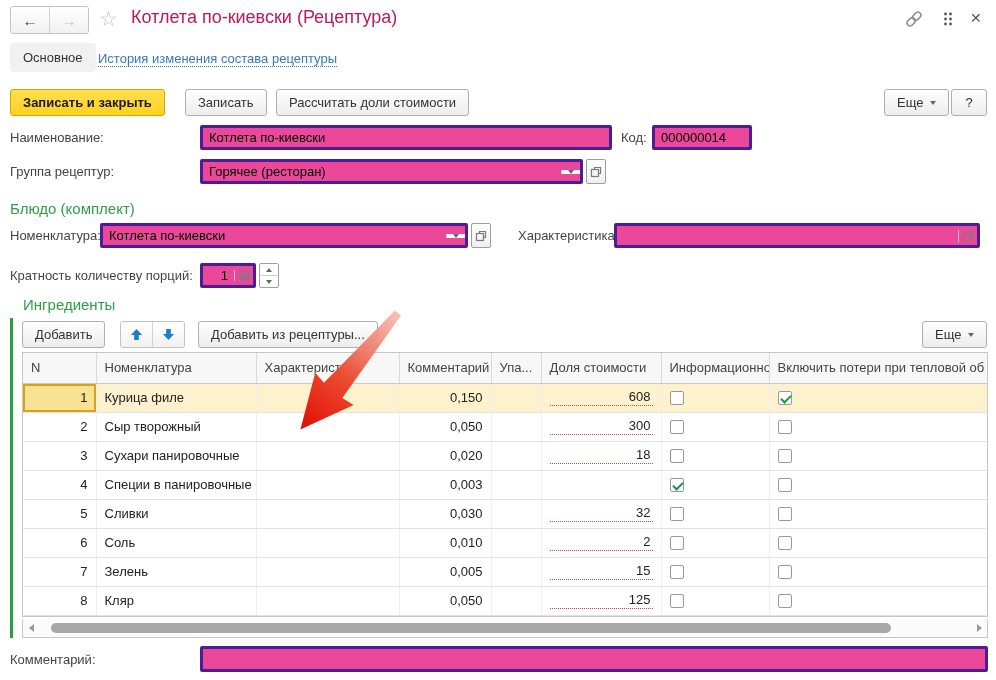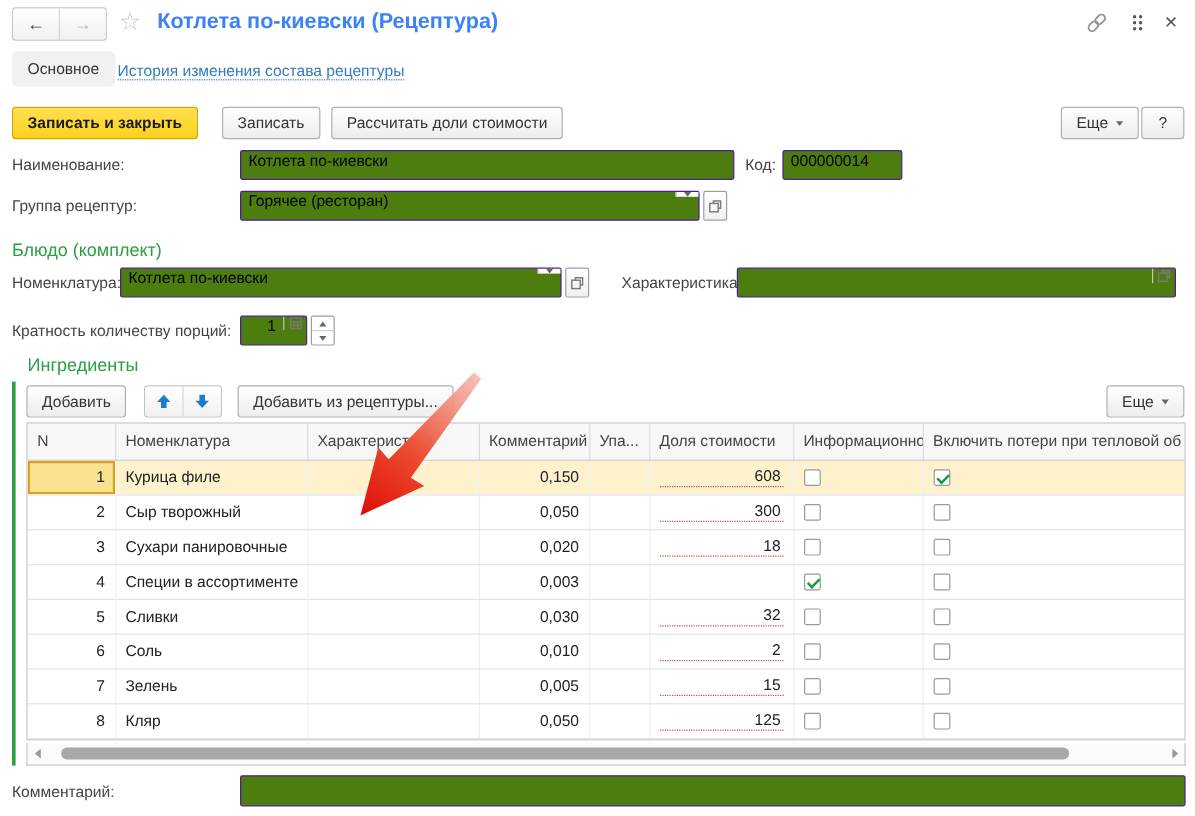--- a/index.html
+++ b/index.html
@@ -1,38 +1,38 @@
 <!DOCTYPE html>
 <html><head>
 <meta charset="utf-8">
 <style>
   html,body{margin:0;padding:0;background:#fff;}
   .page{position:relative;width:996px;height:680px;background:#fff;
         font-family:"Liberation Sans",sans-serif;font-size:13px;color:#333;overflow:hidden;}
   .abs{position:absolute;}
   .lbl{color:#444;white-space:nowrap;}
-  .title{font-size:18px;color:#3b82f6;white-space:nowrap;font-weight:bold;}
+  .title{font-size:18px;color:#be185d;white-space:nowrap;}
   .green{color:#2e9e45;font-size:15px;white-space:nowrap;}
   
   .btn{display:inline-flex;align-items:center;justify-content:center;box-sizing:border-box;
        border:1px solid #b0b0b0;border-radius:3px;background:linear-gradient(#fefefe,#ededed);
        color:#333;font-size:13px;padding:0 12px;height:27px;cursor:pointer;white-space:nowrap;}
   .btn.yellow{background:linear-gradient(#ffe051,#ffd01e);border-color:#cfa900;font-weight:bold;color:#1a1a1a;}
   .caret{width:0;height:0;border-left:3.5px solid transparent;border-right:3.5px solid transparent;
          border-top:4px solid #666;margin-left:7px;display:inline-block;}
   
   .navgrp{display:flex;border:1px solid #c3c3c3;border-radius:3px;overflow:hidden;background:#fff;height:26px;}
   .navbtn{width:38px;display:flex;align-items:center;justify-content:center;font-size:15px;cursor:pointer;background:linear-gradient(#fff,#f1f1f1);}
   .navbtn+.navbtn{border-left:1px solid #d2d2d2;}
   
   .tab-active{background:#f1f1f1;border-radius:4px;padding:7px 13px;color:#333;cursor:pointer;}
   .tab-link{color:#3779b8;text-decoration:none;border-bottom:1px dotted #3779b8;cursor:pointer;white-space:nowrap;}
   
-  .fld{position:absolute;box-sizing:border-box;height:25px;border:1px solid #4c1d95;border-radius:2px;
-       background:#4d7c0f;display:flex;align-items:flex-start;}
+  .fld{position:absolute;box-sizing:border-box;height:25px;border:3px solid #4c1d95;border-radius:2px;
+       background:#ec4899;display:flex;align-items:center;}
   .fld input{border:none;outline:none;flex:1;min-width:0;font:13px "Liberation Sans",sans-serif;
              padding:0 6px;color:#000;background:transparent;}
   .fld input.num{text-align:right;}
   .combo-btn{width:18px;border-left:1px solid #c4c4c4;display:flex;align-items:center;justify-content:center;cursor:pointer;background:#fff;}
   .sq-btn{box-sizing:border-box;width:20px;height:25px;border:1px solid #9e9e9e;border-radius:2px;
           background:linear-gradient(#fff,#efefef);display:flex;align-items:center;justify-content:center;cursor:pointer;}
   .sq-in{width:18px;border-left:1px solid #c4c4c4;display:flex;align-items:center;justify-content:center;cursor:pointer;}
   .spin{box-sizing:border-box;width:20px;height:25px;border:1px solid #9e9e9e;border-radius:2px;background:#fff;
         display:flex;flex-direction:column;}
   .spin div{flex:1;display:flex;align-items:center;justify-content:center;cursor:pointer;}
@@ -265,21 +265,21 @@
             <td class="c-qty">0,020</td>
             <td></td>
             <td class="c-share">
               <span class="share">18</span>
             </td>
             <td><span class="cb"></span></td>
             <td><span class="cb"></span></td>
           </tr>
           <tr>
             <td class="c-n">4</td>
-            <td class="c-name">Специи в ассортименте</td>
+            <td class="c-name">Специи в панировочные</td>
             <td></td>
             <td class="c-qty">0,003</td>
             <td></td>
             <td class="c-share"></td>
             <td><span class="cb checked"></span></td>
             <td><span class="cb"></span></td>
           </tr>
           <tr>
             <td class="c-n">5</td>
             <td class="c-name">Сливки</td>

